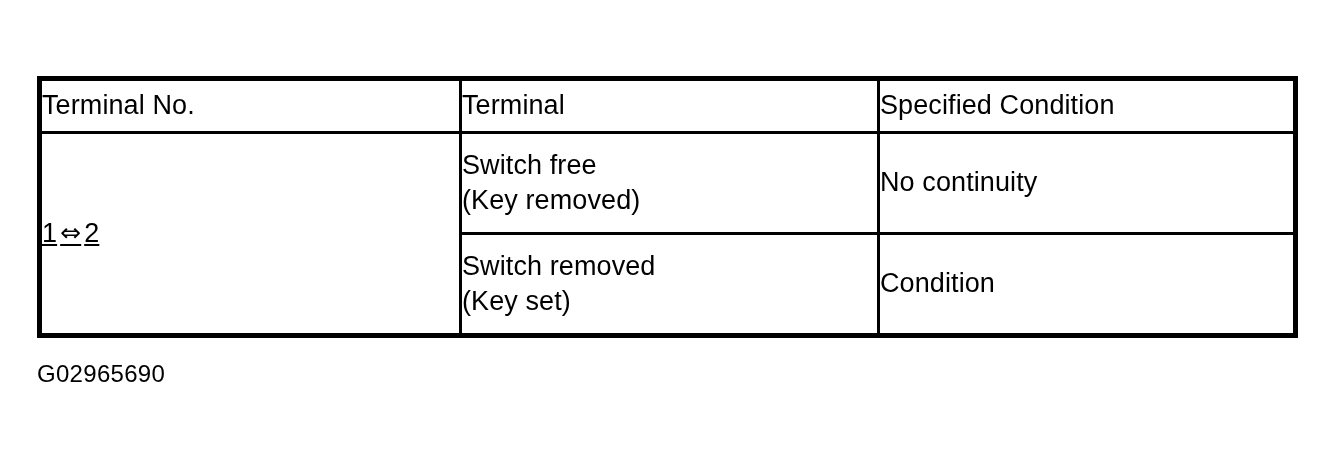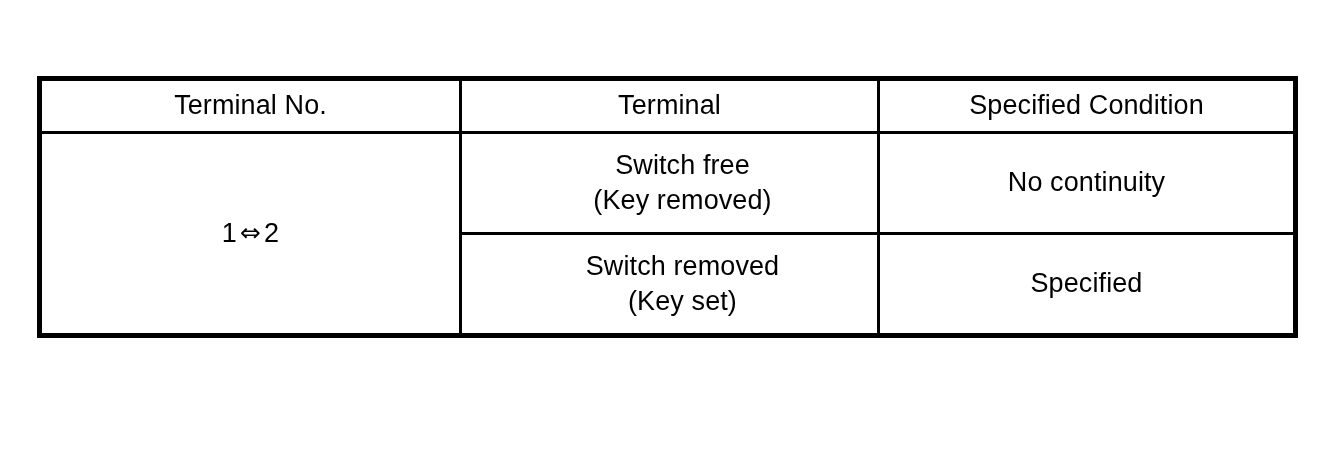--- a/index.html
+++ b/index.html
@@ -32,21 +32,20 @@
     width: 1256px;          
     height: 257px;          
     border-collapse: collapse;
     table-layout: fixed;
     border: 5px solid #000000;
     background: #ffffff;
   }
 
   .spec-table td {
     border: 3px solid #000000;
-    text-align: center;
     vertical-align: middle;
     padding: 0;
     font-size: 27px;
     line-height: 1.30;
     font-weight: 400;
     letter-spacing: 0.1px;
     color: #000000;
     background: #ffffff;
   }
 
@@ -57,26 +56,26 @@
 
   .row-head td { height: 50px; }
   .row-body td { height: 98px; }
 
   .cell-text {
     display: block;
   }
   .cell-line {
     display: block;
     white-space: nowrap;
-    padding-left: 26px;
   }
 
   .terminal-value {
     font-size: 27px;
     white-space: nowrap;
+    text-decoration: underline;
   }
   .arrow-glyph {
     font-family: "DejaVu Sans", sans-serif;
     font-size: 25px;
     padding: 0 3px;
     vertical-align: 1px;
   }
 
   
   .figure-caption {
@@ -126,20 +125,21 @@
           <span class="cell-text">No continuity</span>
         </td>
       </tr>
 
       <tr class="row-body">
         <td>
           <span class="cell-line">Switch removed</span>
           <span class="cell-line">(Key set)</span>
         </td>
         <td>
-          <span class="cell-text">Specified</span>
+          <span class="cell-text">Condition</span>
         </td>
       </tr>
     </tbody>
   </table>
 
+  <div class="figure-caption">G02965690</div>
 
 </div>
 
 </body></html>

